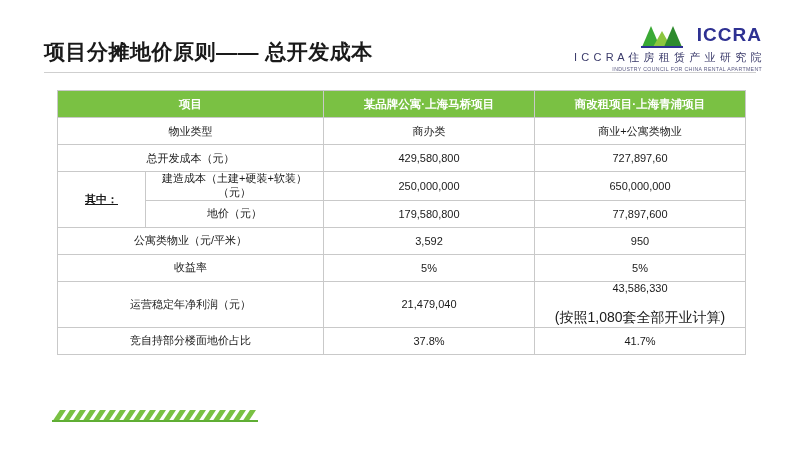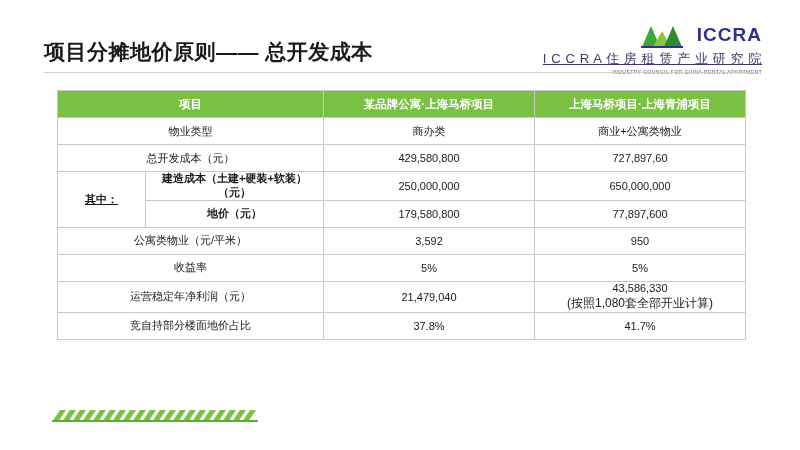--- a/index.html
+++ b/index.html
@@ -34,25 +34,24 @@
     width: 42px;
     height: 26px;
   }
   .logo-text {
     font-size: 19px;
     font-weight: bold;
     letter-spacing: 1px;
     color: #2e3192;
   }
   .logo-cn {
-    font-size: 13px;
+    font-size: 11px;
     color: #3a3a6a;
     letter-spacing: 0.6px;
     margin-top: 2px;
-    text-decoration: underline;
   }
   .logo-en {
     font-size: 5.2px;
     color: #5a5a82;
     letter-spacing: 0.35px;
     margin-top: 1px;
   }
 
   
   .title {
@@ -104,33 +103,33 @@
     border: 1px solid #7ac143;
   }
   td.label {
     text-align: left;
     padding-left: 12px;
     font-weight: normal;
   }
   td.sublabel {
     text-align: left;
     padding-left: 16px;
-    font-weight: bold;
+    font-weight: normal;
     line-height: 1.25;
   }
   td.merge-label {
     font-weight: bold;
     text-align: left;
     padding-left: 12px;
     text-decoration: underline;
   }
   .sub-note {
     display: block;
-    font-size: 12px;
-    margin-top: 1px;
+    font-size: 14px;
+    margin-top: 15px;
   }
   .row-tall td { height: 30px; }
   .row-taller td { height: 32px; }
   .thick-top td {
     border-top: 2px solid #4f9a28;
   }
 
   
   .bottom-deco {
     position: absolute;
@@ -169,21 +168,21 @@
     <colgroup>
       <col style="width:88px">
       <col style="width:178px">
       <col style="width:211px">
       <col style="width:211px">
     </colgroup>
     <thead>
       <tr>
         <th colspan="2">项目</th>
         <th>某品牌公寓·上海马桥项目</th>
-        <th>上海马桥项目·上海青浦项目</th>
+        <th>商改租项目·上海青浦项目</th>
       </tr>
     </thead>
     <tbody>
       <tr>
         <td colspan="2" class="label">物业类型</td>
         <td>商办类</td>
         <td>商业+公寓类物业</td>
       </tr>
       <tr>
         <td colspan="2" class="label">总开发成本（元）</td>

